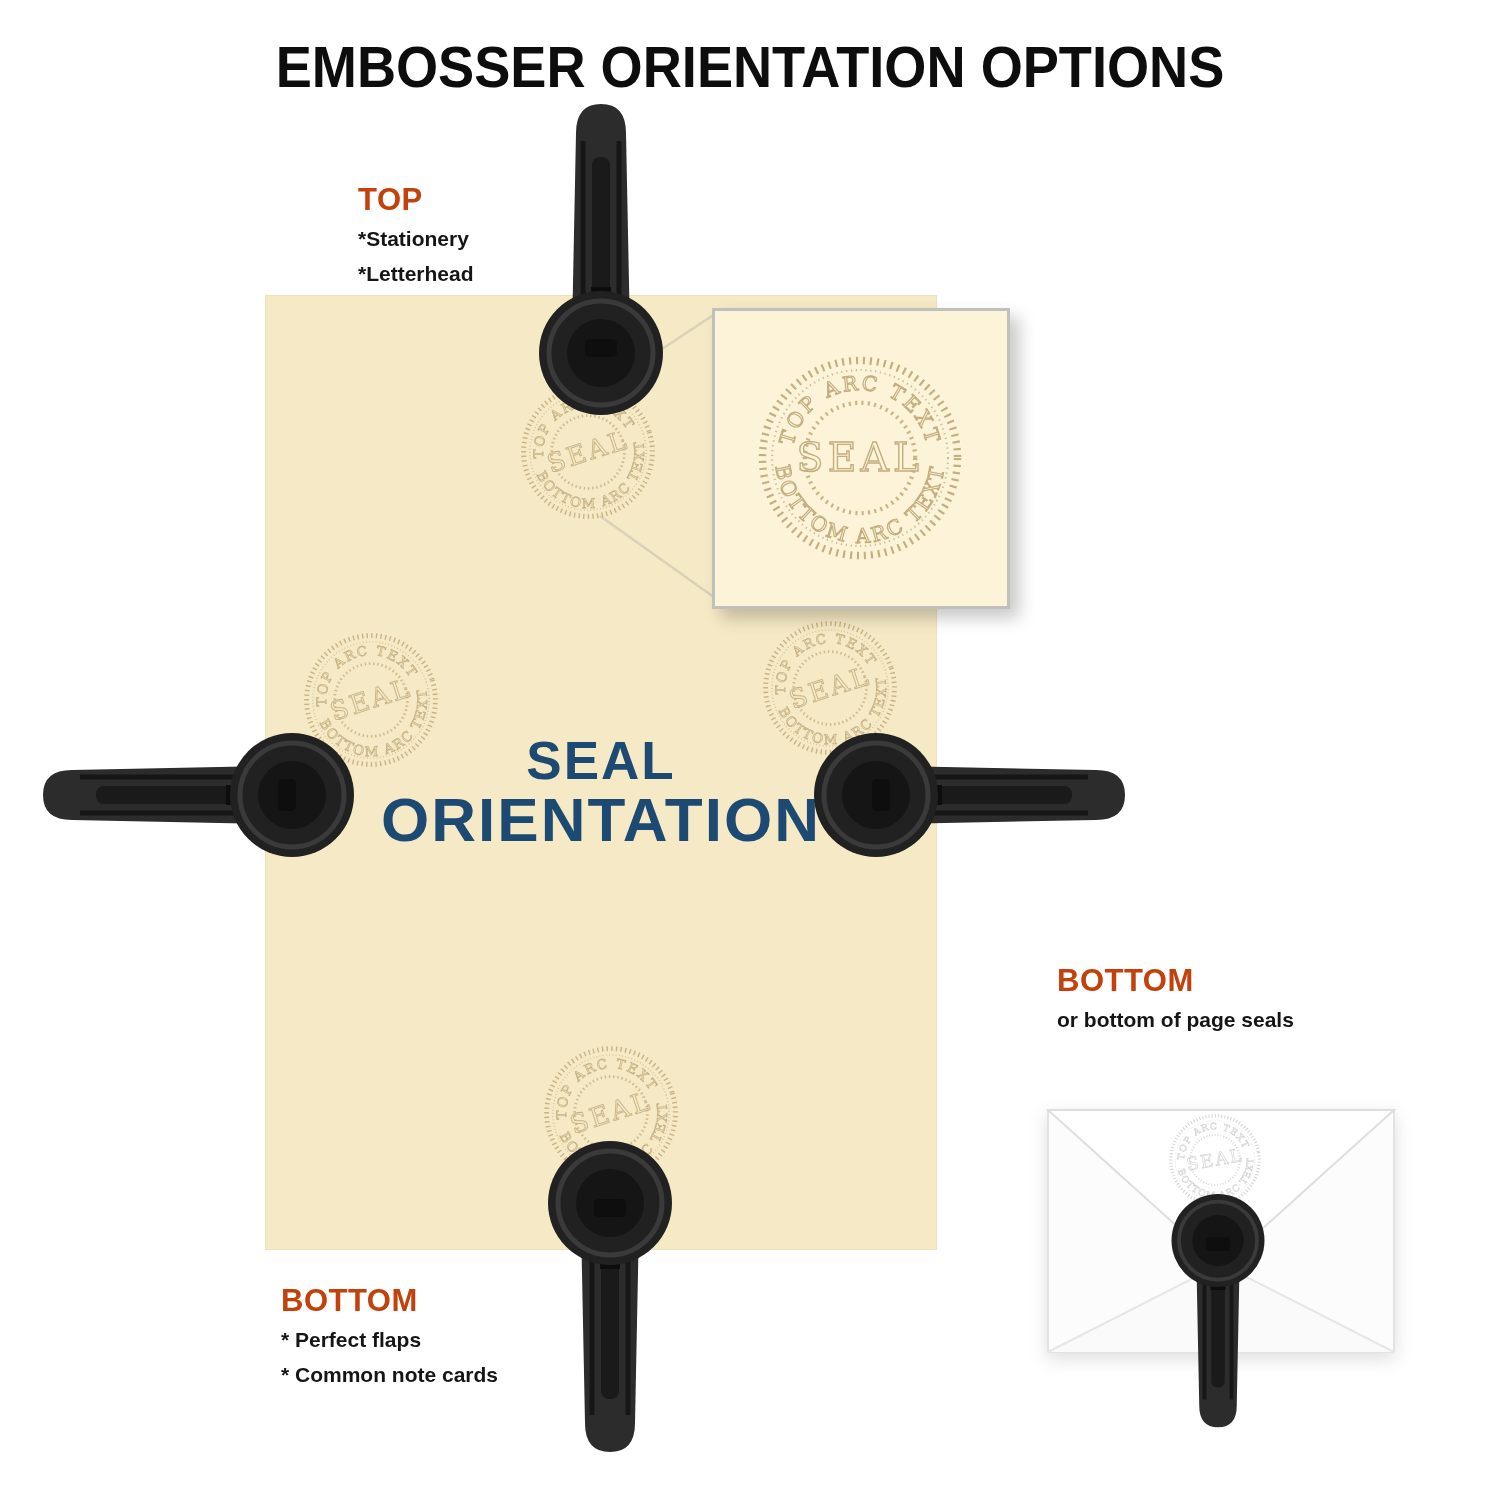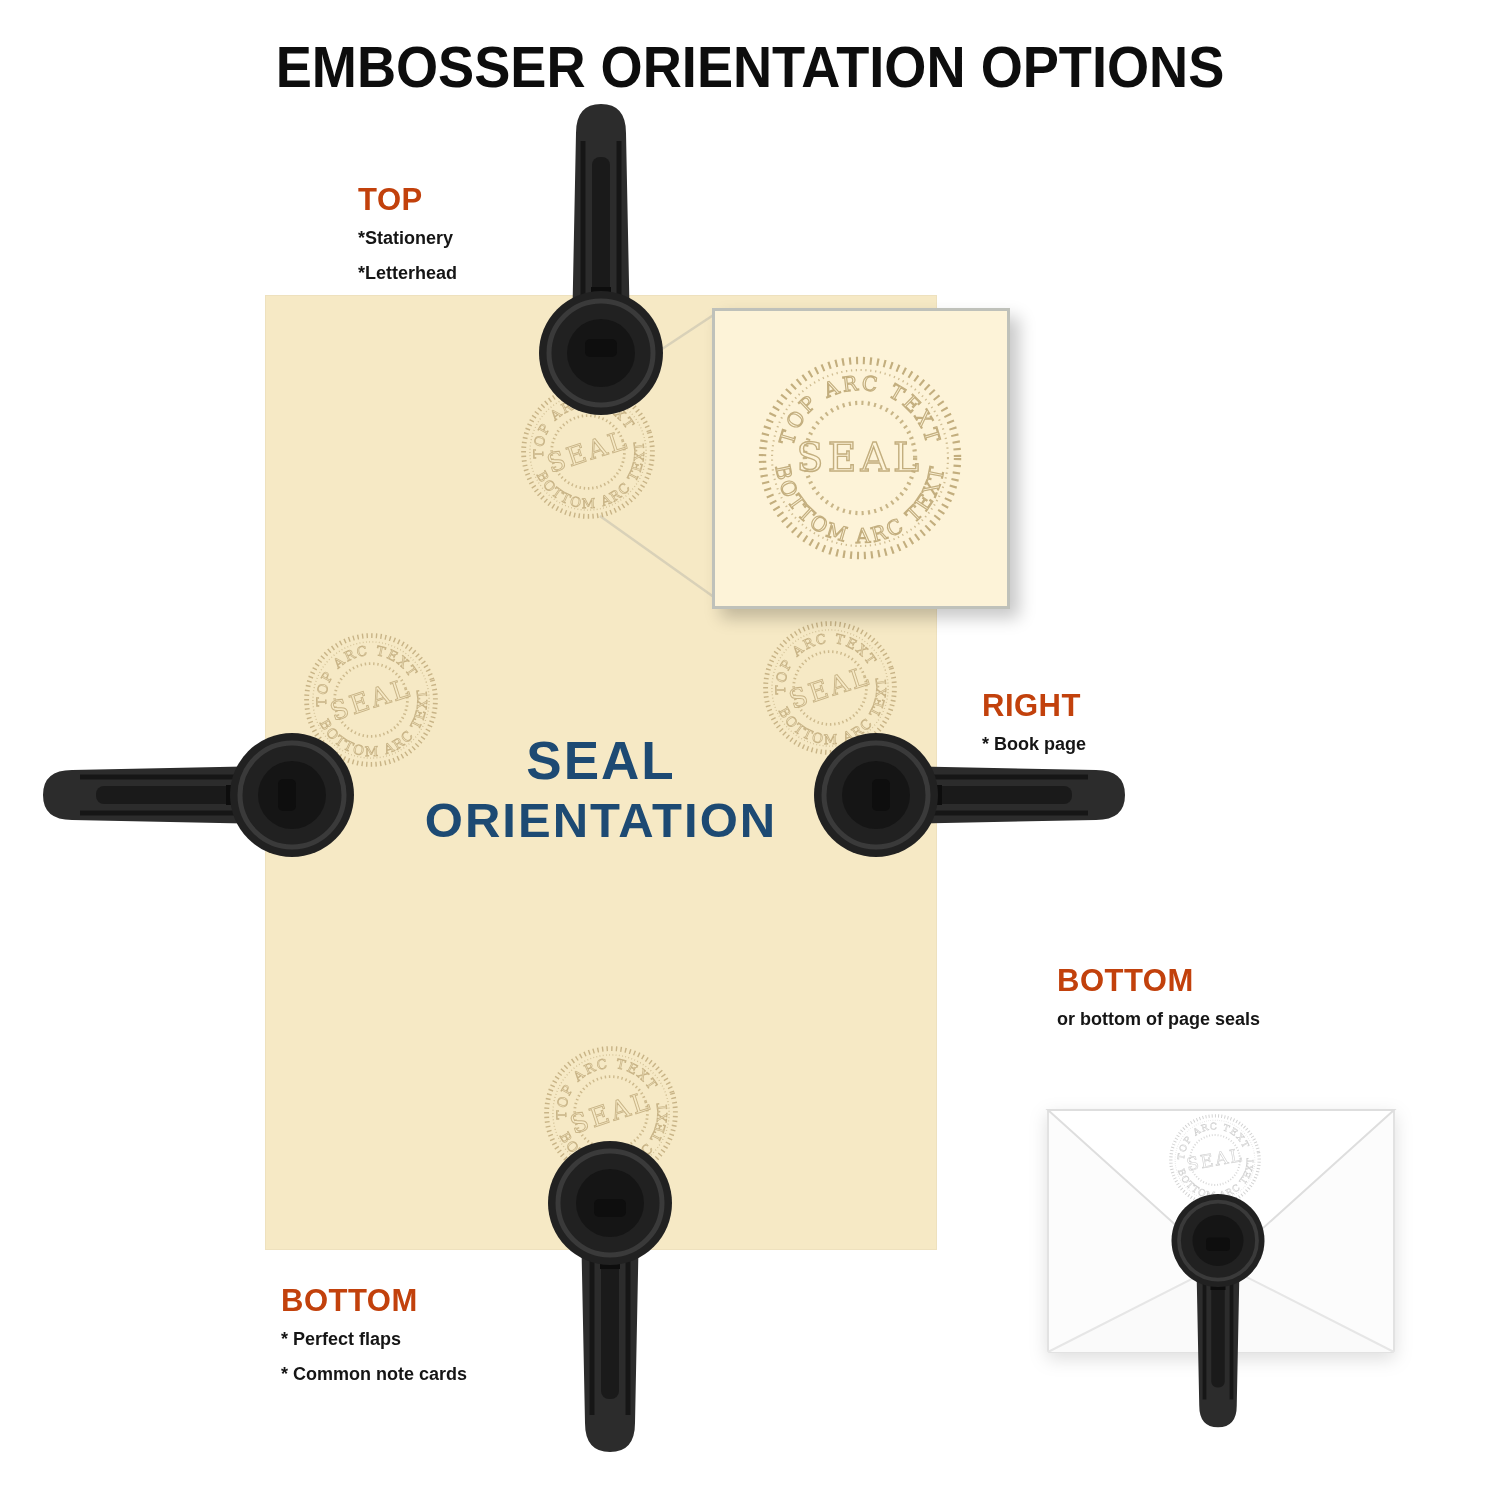--- a/index.html
+++ b/index.html
@@ -15,25 +15,25 @@
 
   .inset{position:absolute;left:712px;top:308px;width:292px;height:295px;
          background:#fdf3d8;border:3px solid #bfc1ba;
          box-shadow:9px 9px 16px rgba(0,0,0,.22);}
 
   .funnel{position:absolute;left:540px;top:296px;width:200px;height:330px;}
 
   .center-label{position:absolute;left:265px;top:733px;width:672px;text-align:center;
                 color:#1d4a73;font-weight:800;}
   .center-label .l1{font-size:53px;letter-spacing:2px;line-height:56px;}
-  .center-label .l2{font-size:49px;letter-spacing:2px;line-height:62px;}
+  .center-label .l2{font-size:62px;letter-spacing:2px;line-height:62px;}
 
   .label{position:absolute;}
   .label .hd{font-size:31px;font-weight:800;color:#c2410c;letter-spacing:.5px;margin-bottom:3px;}
-  .label .ln{font-size:18px;font-weight:700;color:#151515;line-height:35px;}
+  .label .ln{font-size:21px;font-weight:700;color:#151515;line-height:35px;}
 
   .sealwrap{position:absolute;opacity:.95;}
   .sealwrap svg{width:100%;height:100%;overflow:visible;display:block;}
   .seal-tan{color:#c6b183;}
   .seal-tan-dark{color:#c0ab7a;}
   .seal-gray{color:#cfcfcf;}
   .ring-outer{fill:none;stroke:currentColor;stroke-width:7;stroke-dasharray:2 4.6;}
   .ring-dot1{fill:none;stroke:currentColor;stroke-width:2;stroke-dasharray:1.2 3.4;opacity:.8;}
   .ring-dot2{fill:none;stroke:currentColor;stroke-width:4;stroke-dasharray:2 4;opacity:.9;}
   .arc-text{fill:none;stroke:currentColor;stroke-width:1.1;
@@ -184,24 +184,20 @@
     </svg>
   </div>
 
   <div class="label" style="left:358px;top:182px;">
     <div class="hd">TOP</div>
     <div class="ln">*Stationery</div>
     <div class="ln">*Letterhead</div>
   </div>
 
 
-  <div class="label" style="left:982px;top:688px;">
-    <div class="hd">RIGHT</div>
-    <div class="ln">* Book page</div>
-  </div>
 
   <div class="label" style="left:281px;top:1283px;">
     <div class="hd">BOTTOM</div>
     <div class="ln">* Perfect flaps</div>
     <div class="ln">* Common note cards</div>
   </div>
 
   <div class="label" style="left:1057px;top:963px;">
     <div class="hd">BOTTOM</div>
     <div class="ln">or bottom of page seals</div>

